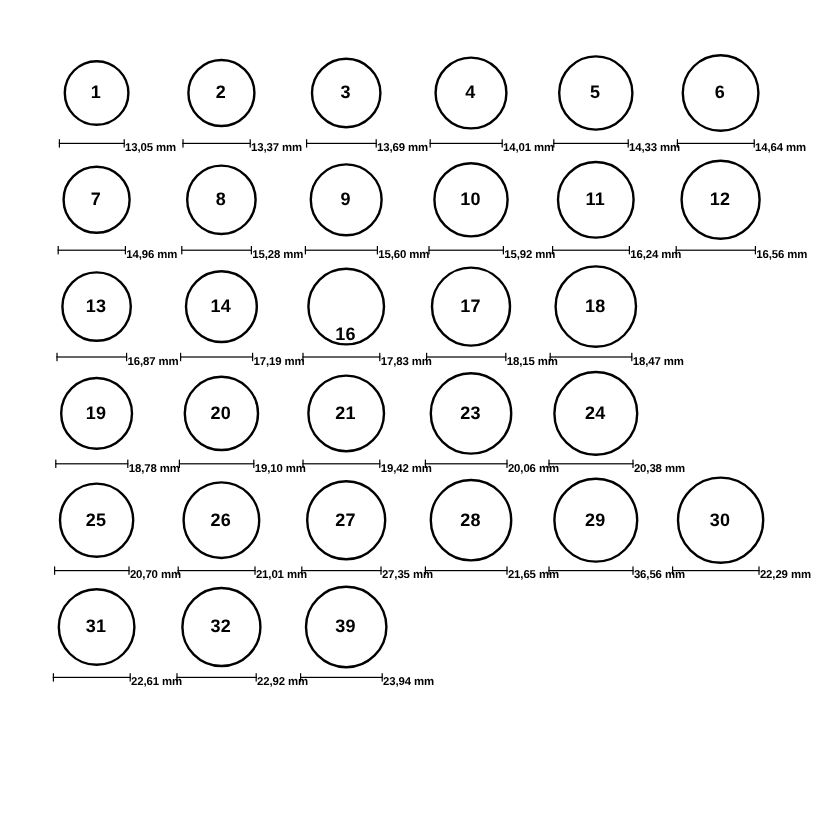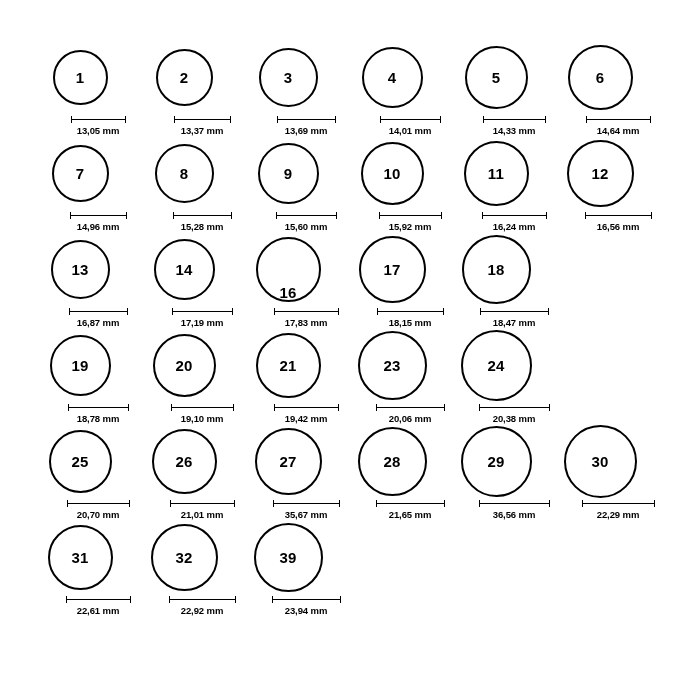--- a/index.html
+++ b/index.html
@@ -50,22 +50,21 @@
     background: #ffffff;
   }
   .ring-number {
     font-weight: bold;
     font-size: 15px;
     line-height: 1;
     letter-spacing: 0.2px;
   }
   .measure {
     display: flex;
-    flex-direction: column;
-    align-items: center;
+    align-items: flex-start;
     margin-top: 2px;
     margin-left: 36px;
   }
   .measure-bar {
     position: relative;
     height: 7px;
   }
   .measure-bar .line {
     position: absolute;
     top: 3px;
@@ -469,21 +468,21 @@
           <div class="ring-circle" style="width: 67px; height: 67px;">
             <span class="ring-number">27</span>
           </div>
         </div>
         <div class="measure">
           <div class="measure-bar" style="width: 67px;">
             <div class="line"></div>
             <div class="tick left"></div>
             <div class="tick right"></div>
           </div>
-          <div class="measure-label">35,67 mm</div>
+          <div class="measure-label">27,35 mm</div>
         </div>
       </div>
       <div class="cell">
         <div class="circle-wrap">
           <div class="ring-circle" style="width: 69px; height: 69px;">
             <span class="ring-number">28</span>
           </div>
         </div>
         <div class="measure">
           <div class="measure-bar" style="width: 69px;">

